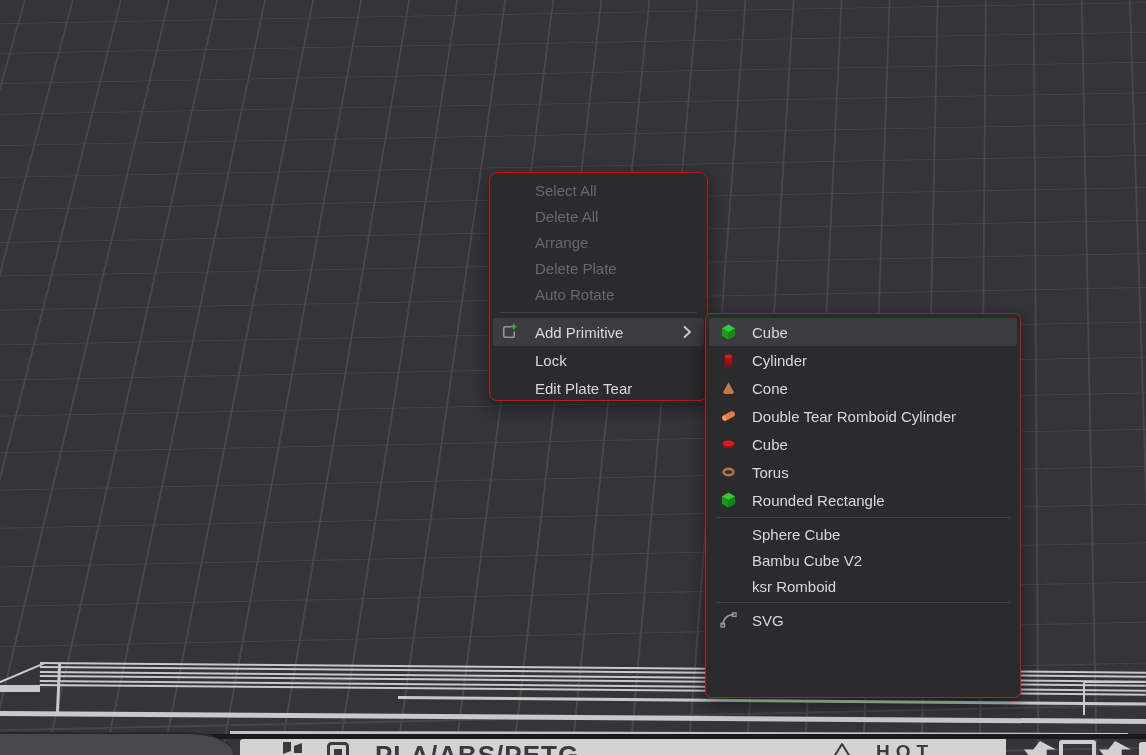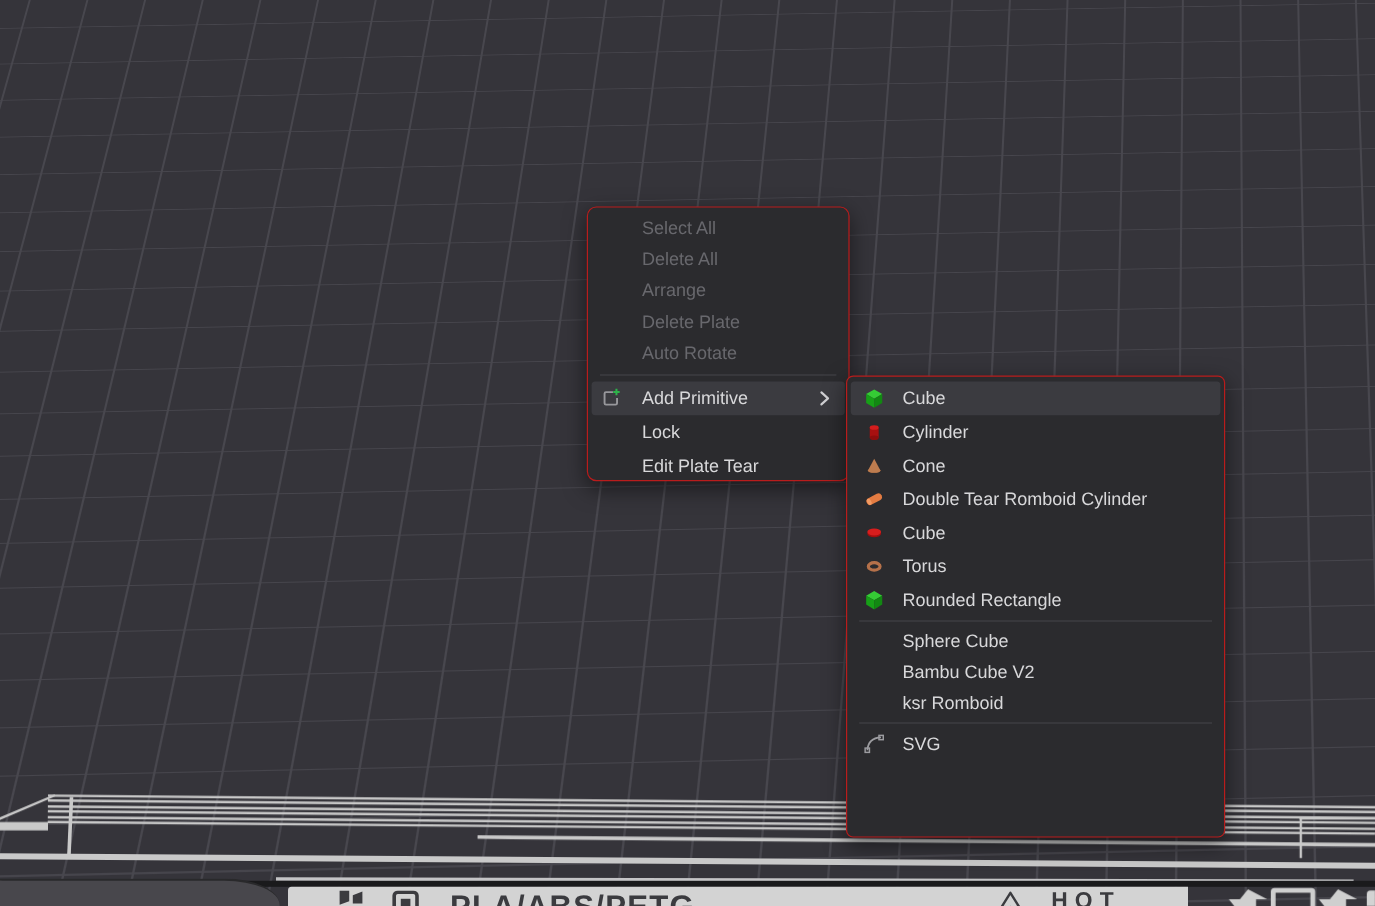--- a/index.html
+++ b/index.html
@@ -31,21 +31,21 @@
   .thinline{left:230px;top:731px;width:898px;height:2.5px;background:#c4c4c6;transform:rotate(0.12deg);transform-origin:left top;}
   .blackstrip{position:absolute;left:0;top:734px;width:1146px;height:5px;background:#1a1a1c;}
   
   .plate-tab{
     position:absolute;left:0;top:732px;width:233px;height:23px;
     background:#48474c;border-top:2px solid #29292b;
     border-top-right-radius:46px 22px;box-sizing:border-box;
   }
   .sticker{
     position:absolute;left:240px;top:739px;width:750px;height:16px;
-    background:#d3d3d3;overflow:hidden;border-top-left-radius:3px;
+    background:#d3d3d3;overflow:hidden;border-top-left-radius:3px;padding-left:16px;
   }
   .sticker .logo1{position:absolute;left:40px;top:3px;}
   .sticker .logo2{position:absolute;left:86px;top:3px;}
   .sticker .stext{
     position:absolute;left:135px;top:1px;
     font-size:26px;font-weight:700;letter-spacing:1px;color:#3b3b3f;white-space:nowrap;
   }
   .sticker .warn{position:absolute;left:588px;top:3px;}
   .sticker .hot{
     position:absolute;left:636px;top:2px;

